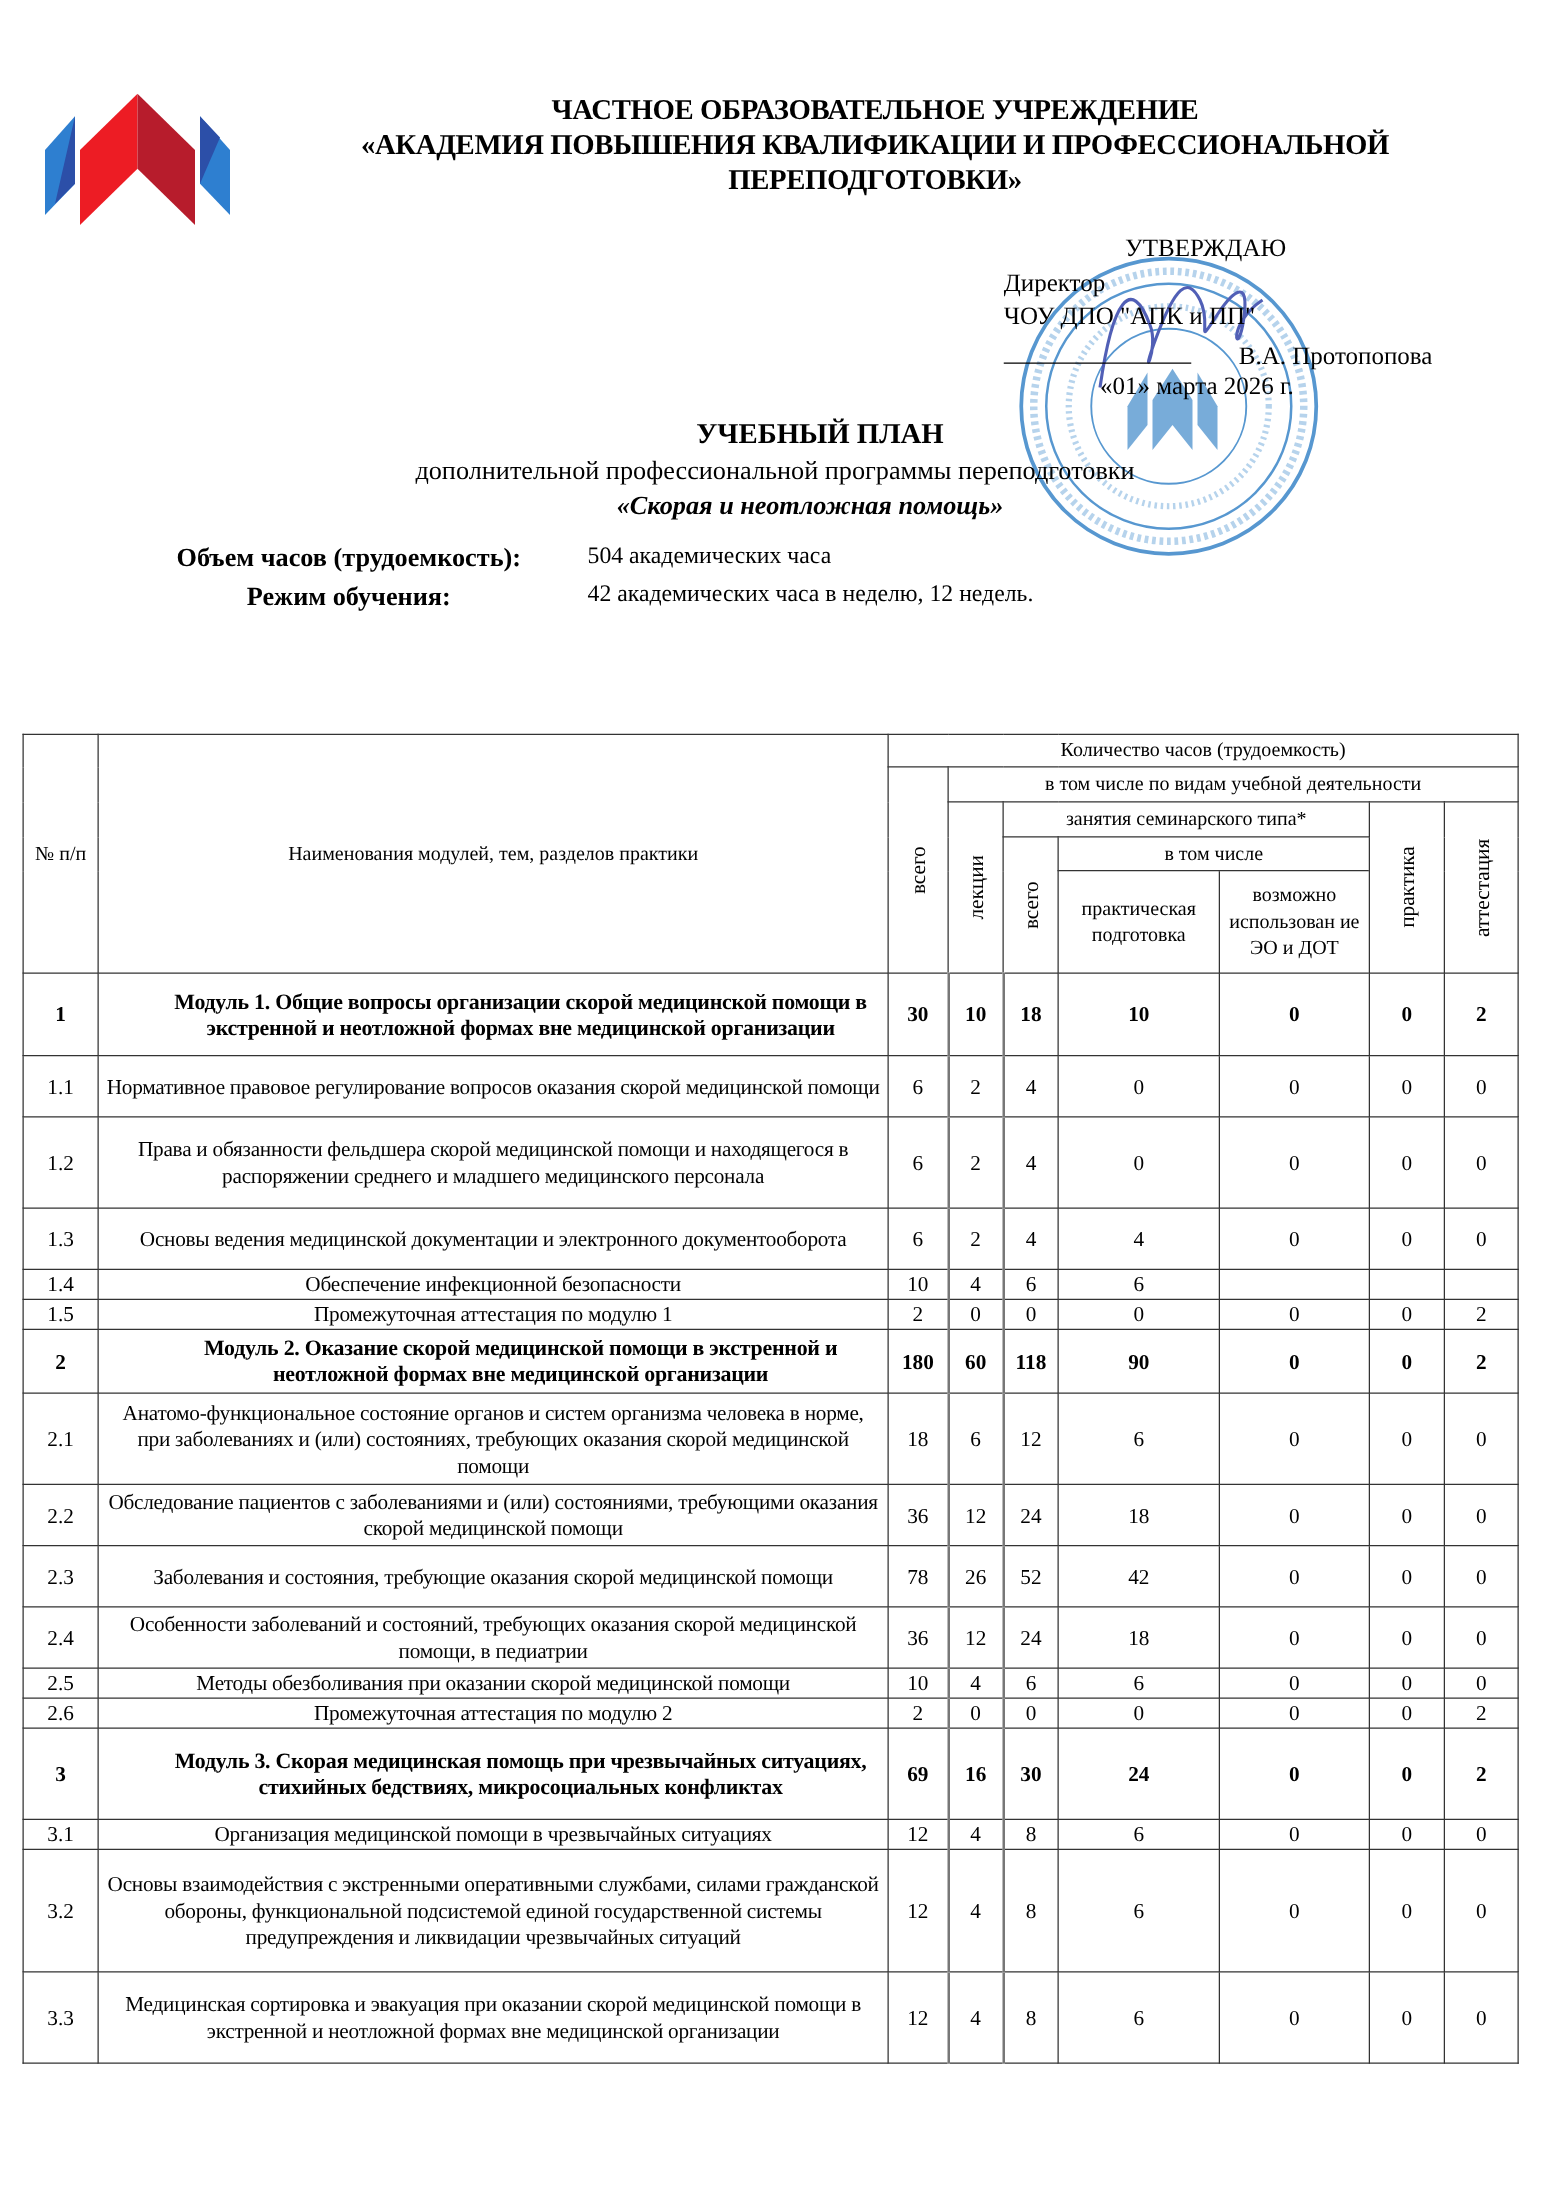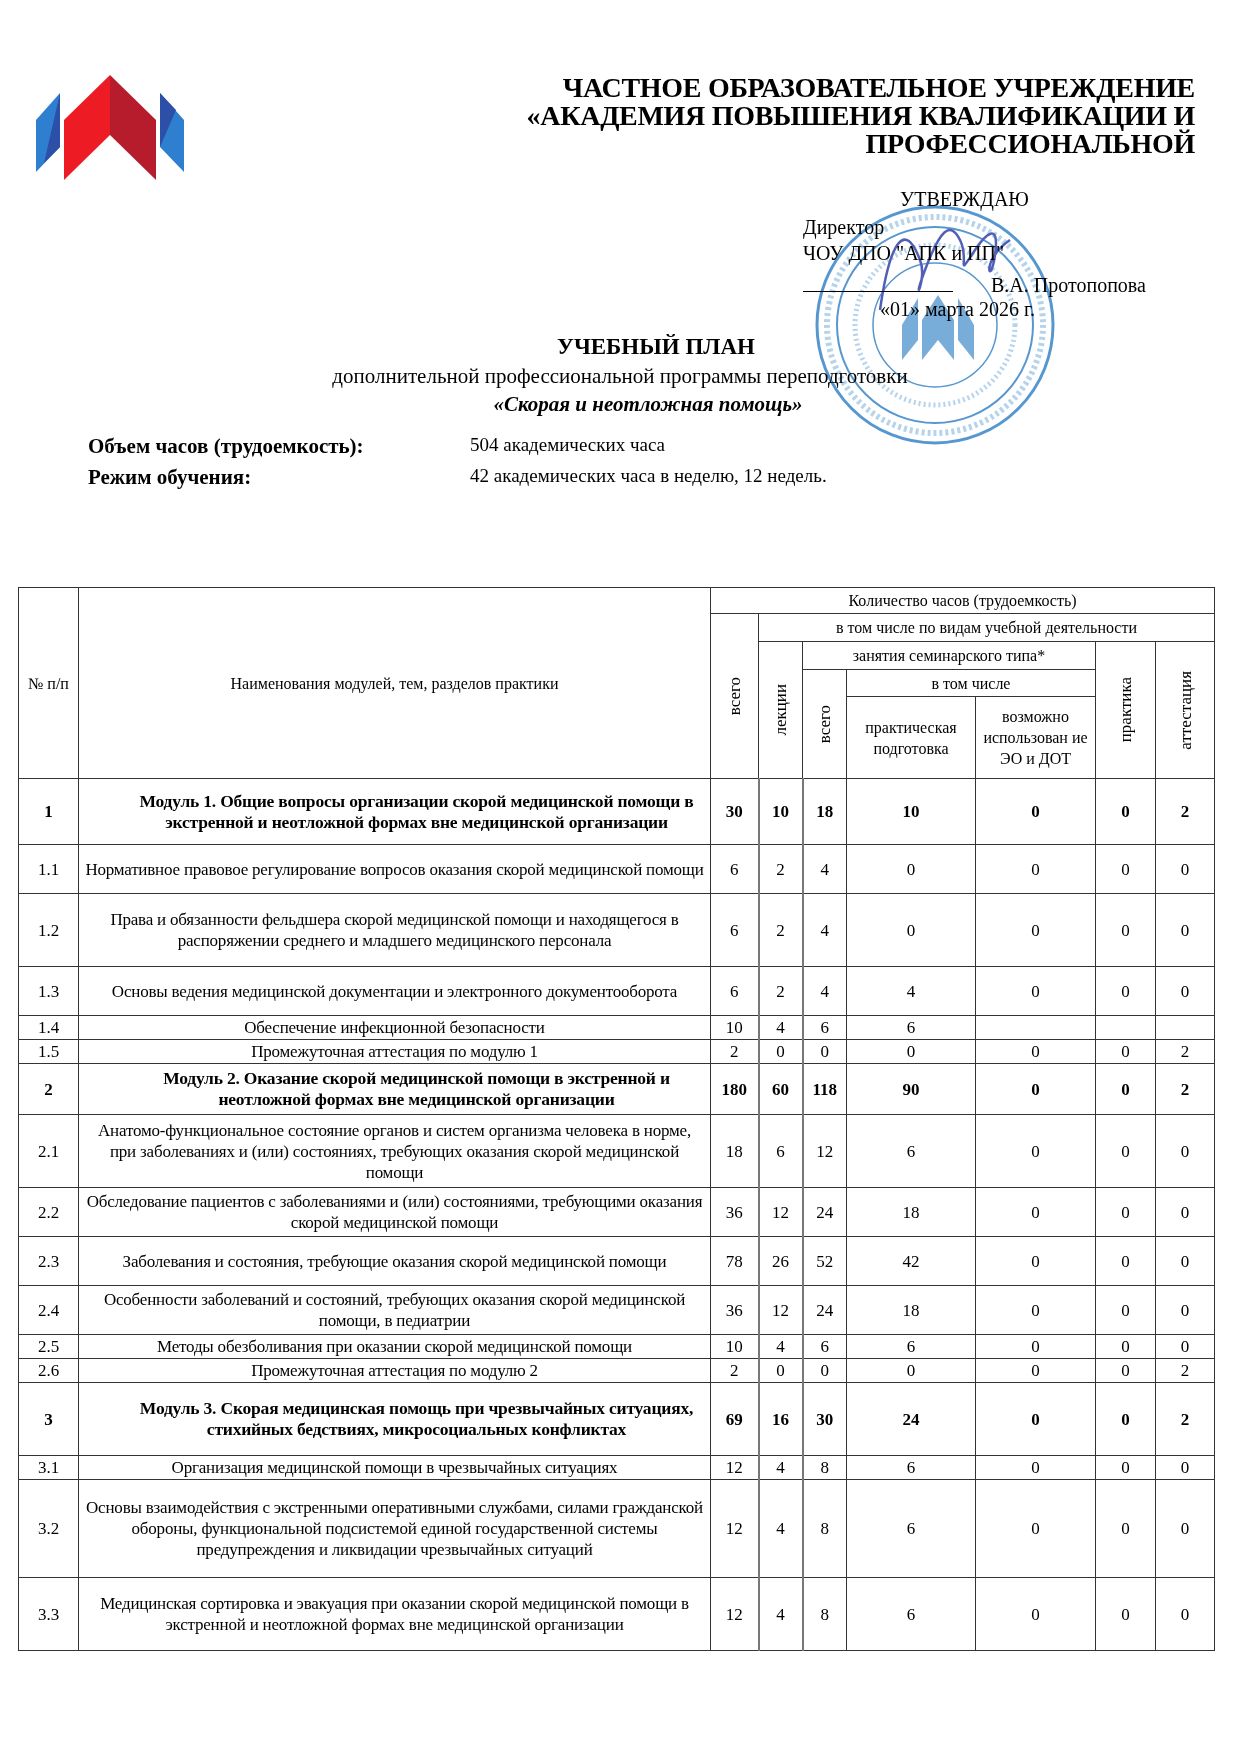--- a/index.html
+++ b/index.html
@@ -2,22 +2,22 @@
 <html><head>
 <meta charset="utf-8">
 <style>
   html, body { margin: 0; padding: 0; background: #ffffff; }
   body {
     width: 1240px; height: 1754px; position: relative; overflow: hidden;
     font-family: "Liberation Serif", "DejaVu Serif", serif; color: #000;
   }
   .logo { position: absolute; left: 30px; top: 75px; width: 160px; height: 105px; }
   .org {
-    position: absolute; left: 235px; top: 74px; width: 960px;
-    text-align: right; font-weight: bold; font-size: 28px; line-height: 28px;
+    position: absolute; left: 220px; top: 74px; width: 960px;
+    text-align: center; font-weight: bold; font-size: 23px; line-height: 28px;
     letter-spacing: -0.3px;
   }
   .approve {
     position: absolute; left: 800px; top: 186px; width: 440px;
     font-size: 20px; line-height: 26px;
   }
   .approve .a-title { position: absolute; left: 100px; top: 0; white-space: nowrap; }
   .approve .a-role { position: absolute; left: 3px; top: 28px; white-space: nowrap; }
   .approve .a-org { position: absolute; left: 3px; top: 54px; white-space: nowrap; }
   .approve .a-sign { position: absolute; left: 3px; top: 86px; white-space: nowrap; }
@@ -31,21 +31,21 @@
   .plan-sub {
     position: absolute; left: 0; top: 364px; width: 1240px; text-align: center;
     font-size: 21px;
   }
   .plan-prog {
     position: absolute; left: 0; top: 392px; width: 1240px; text-align: center;
     font-size: 21px; font-weight: bold; font-style: italic; padding-left: 28px;
   }
   .params { position: absolute; left: 88px; top: 434px; font-size: 20px; }
   .params .prow { height: 31px; display: flex; }
-  .params .plabel { width: 382px; font-weight: bold; font-size: 21px; }
+  .params .plabel { width: 382px; font-weight: bold; font-size: 21px; text-align: center; }
   .params .pval { font-size: 19px; }
   table.plan {
     position: absolute; left: 18px; top: 587px; width: 1196px;
     border-collapse: collapse; table-layout: fixed; font-size: 17px;
   }
   table.plan td, table.plan th {
     border: 1.5px solid #333; padding: 0 4px; font-weight: normal;
     vertical-align: middle; text-align: center; line-height: 21px;
   }
   table.plan th { font-size: 16px; }
@@ -63,20 +63,21 @@
   <polygon points="30,18 30,72 14,88" fill="#2c4fa8"></polygon>
   <polygon points="34,45 80,0 80,60 34,105" fill="#ed1c24"></polygon>
   <polygon points="80,0 126,45 126,105 80,60" fill="#b71c2c"></polygon>
   <polygon points="130,18 154,45 154,97 130,72" fill="#2e7fd0"></polygon>
   <polygon points="130,18 146,35 130,72" fill="#2c4fa8"></polygon>
 </svg>
 
 <div class="org">
   <div>ЧАСТНОЕ ОБРАЗОВАТЕЛЬНОЕ УЧРЕЖДЕНИЕ</div>
   <div>«АКАДЕМИЯ ПОВЫШЕНИЯ КВАЛИФИКАЦИИ И ПРОФЕССИОНАЛЬНОЙ</div>
+  <div>ПЕРЕПОДГОТОВКИ»</div>
 </div>
 
 <svg class="stamp" viewBox="0 0 250 250">
   <circle cx="125" cy="125" r="118" fill="none" stroke="#3a86c8" stroke-width="3"></circle>
   <circle cx="125" cy="125" r="98" fill="none" stroke="#3a86c8" stroke-width="2"></circle>
   <circle cx="125" cy="125" r="62" fill="none" stroke="#3a86c8" stroke-width="1.5"></circle>
   <circle cx="125" cy="125" r="108" fill="none" stroke="#6fa8d8" stroke-width="6" stroke-dasharray="3 3" opacity="0.6"></circle>
   <circle cx="125" cy="125" r="80" fill="none" stroke="#6fa8d8" stroke-width="5" stroke-dasharray="2 3" opacity="0.6"></circle>
   <polygon points="92,125 108,98 108,140 92,160" fill="#3a86c8" opacity="0.8"></polygon>
   <polygon points="112,120 128,95 144,120 144,160 128,140 112,160" fill="#3a86c8" opacity="0.8"></polygon>

